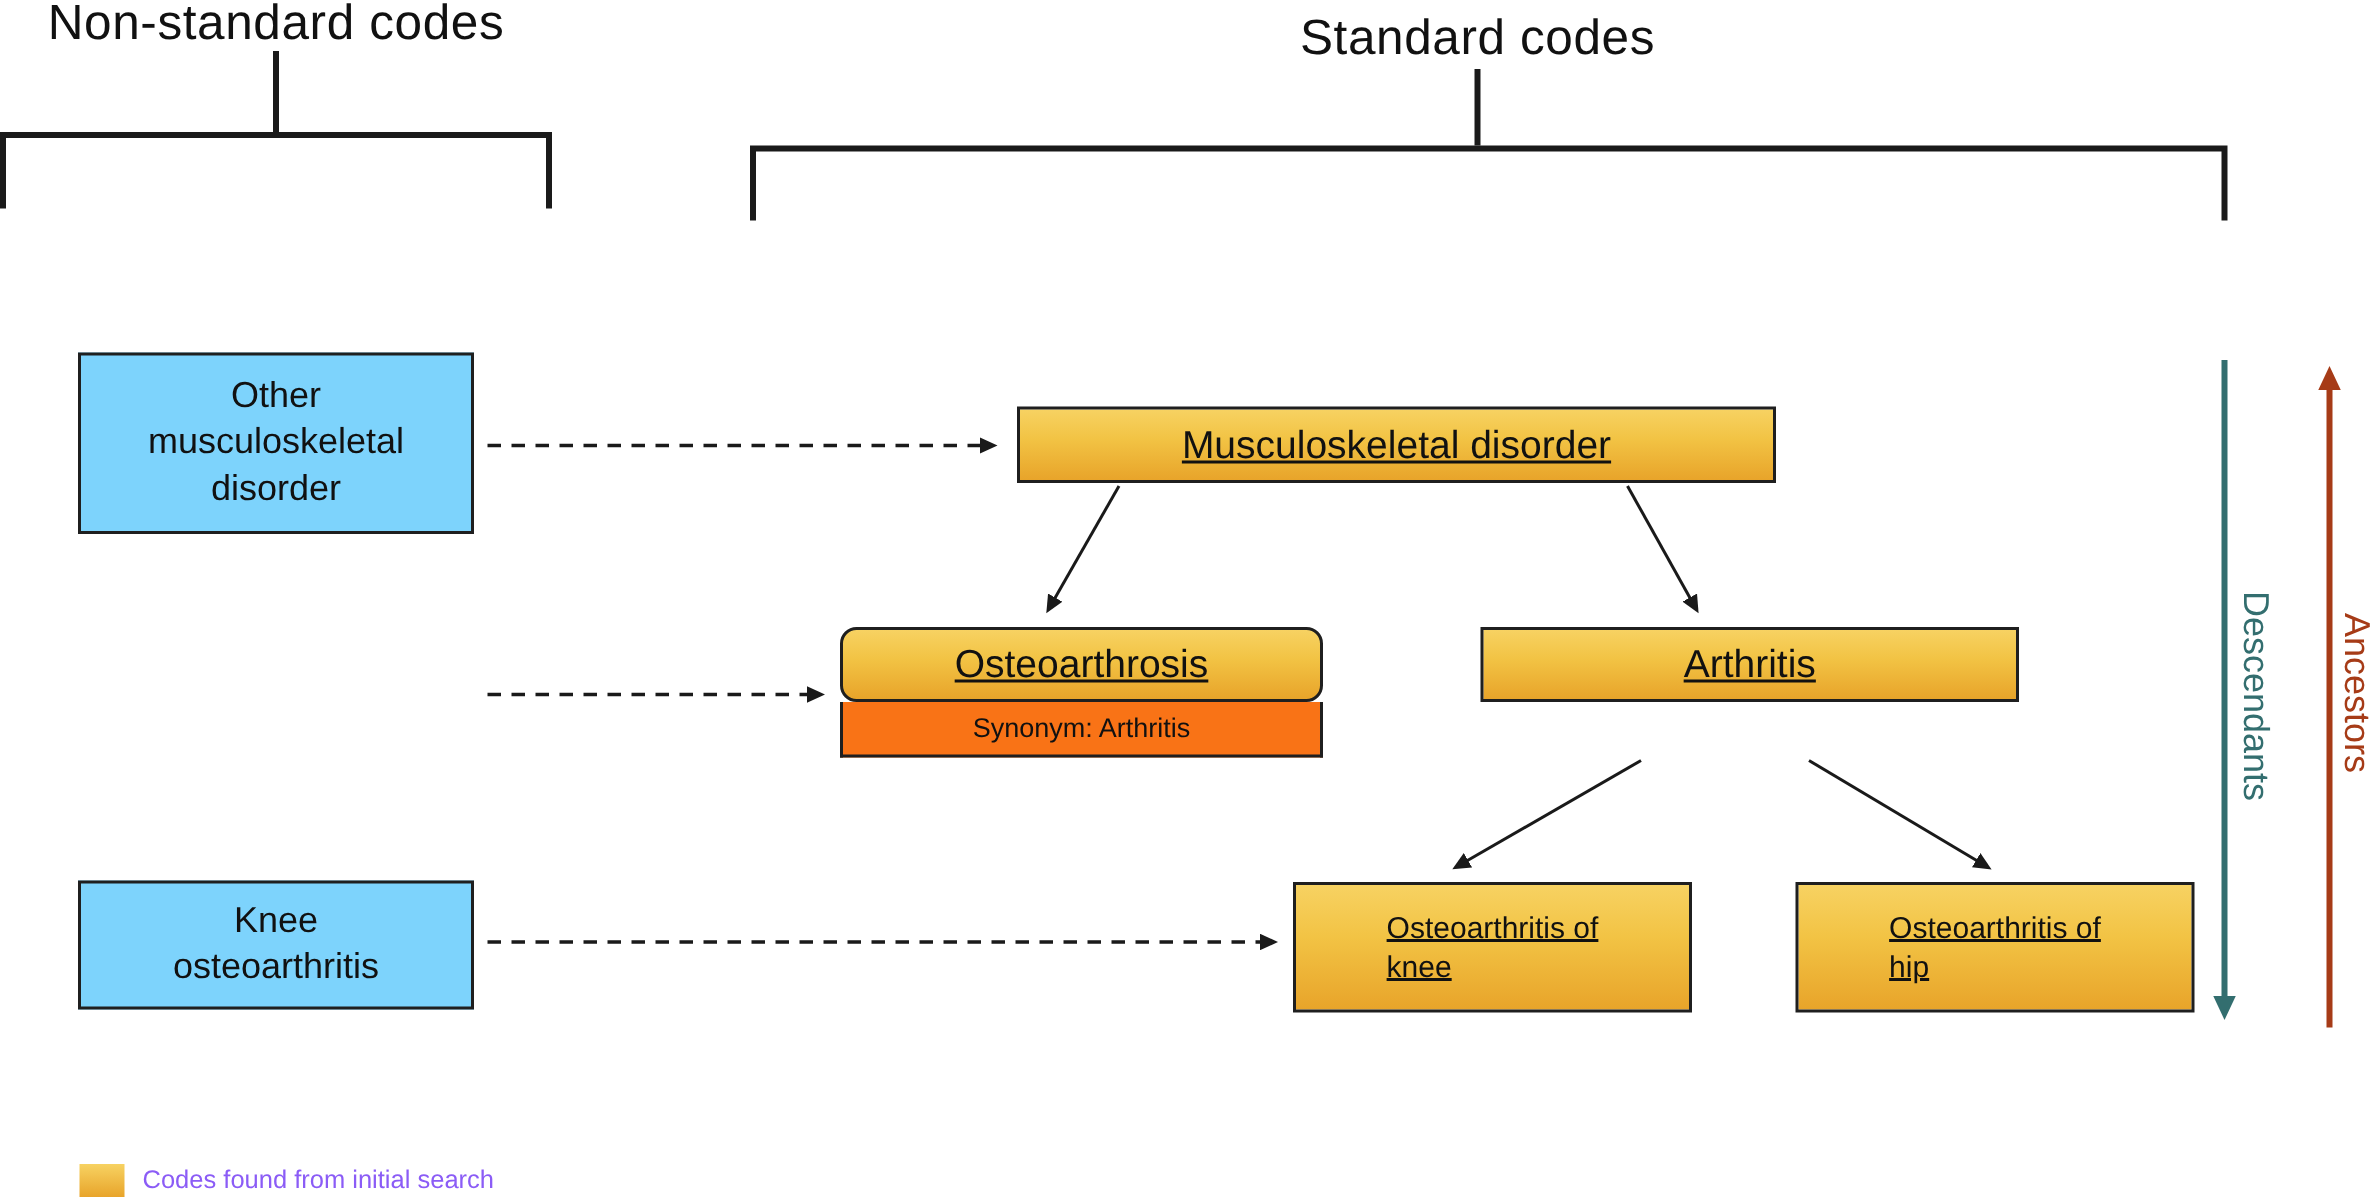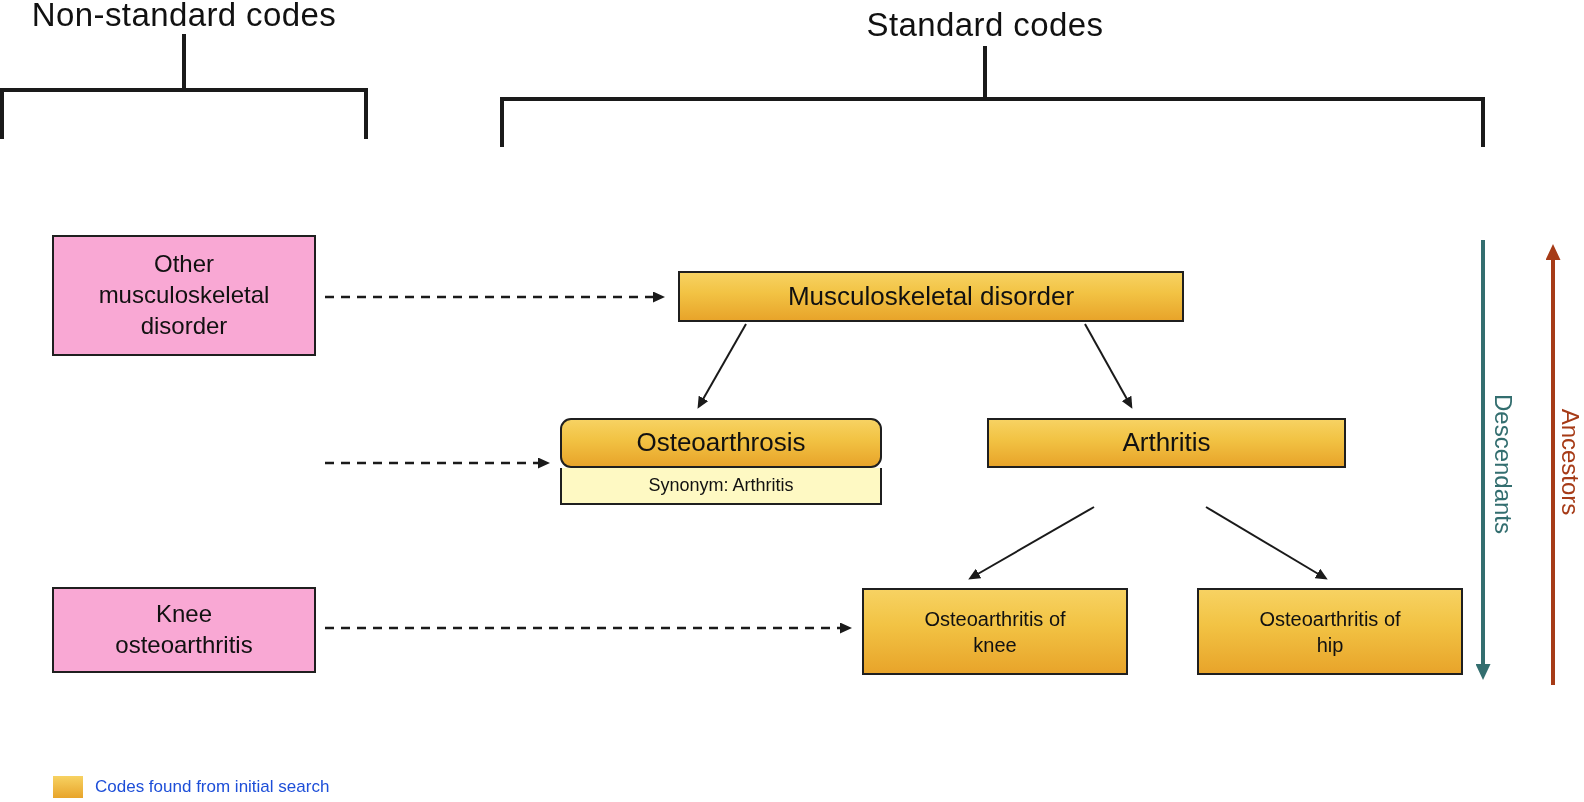--- a/index.html
+++ b/index.html
@@ -13,47 +13,47 @@
     position:relative; width:1584px; height:802px; overflow:hidden;
     background:var(--background);
     font-family:"Liberation Sans", sans-serif; color:var(--text);
   }
   .abs{position:absolute;}
   .title{
     font-size:33px; letter-spacing:.4px; white-space:nowrap;
     transform:translateX(-50%); color:var(--text);
   }
   .wbox{
-    box-sizing:border-box; background:#f9a8d4; border:2px solid var(--box-border);
+    box-sizing:border-box; background:#7dd3fc; border:2px solid var(--box-border);
     display:flex; align-items:center; justify-content:center; text-align:center;
     font-size:24px; line-height:1.28; white-space:pre-line;
   }
   .gbox{
     box-sizing:border-box; border:2px solid var(--box-border);
     background:linear-gradient(180deg, var(--gold-top) 0%, var(--gold-mid) 42%, var(--gold-bottom) 100%);
-    display:flex; align-items:center; justify-content:center; text-align:center;
-    font-size:26px; line-height:1.3; white-space:pre-line;
+    display:flex; align-items:center; justify-content:center; 
+    font-size:26px; line-height:1.3; white-space:pre-line;text-decoration:underline;
   }
   .gbox.small{font-size:20px;}
   .synbox{
-    box-sizing:border-box; background:#fef9c3; border:2px solid var(--box-border); border-top:none;
+    box-sizing:border-box; background:#f97316; border:2px solid var(--box-border); border-top:none;
     display:flex; align-items:center; justify-content:center; text-align:center;
     font-size:18px;
   }
   .vlabel{
     writing-mode:vertical-rl; white-space:nowrap; font-size:24px;
     transform:translateY(-50%);
   }
   .vlabel.desc{color:var(--descendants-teal);}
   .vlabel.anc{color:var(--ancestors-red);}
   .legend-swatch{
     width:30px; height:22px;
     background:linear-gradient(180deg, var(--gold-top) 0%, var(--gold-bottom) 100%);
   }
-  .legend-label{font-size:17px; color:#1d4ed8; white-space:nowrap;}
+  .legend-label{font-size:17px; color:#8b5cf6; white-space:nowrap;}
   svg{position:absolute; left:0; top:0; pointer-events:none;}
   .ln{stroke:var(--line); fill:none;}
   .mk-line{fill:var(--line);}
   .mk-teal{fill:var(--descendants-teal);}
   .mk-red{fill:var(--ancestors-red);}
   .teal-ln{stroke:var(--descendants-teal); fill:none;}
   .red-ln{stroke:var(--ancestors-red); fill:none;}
 </style>
 </head>
 <body>

